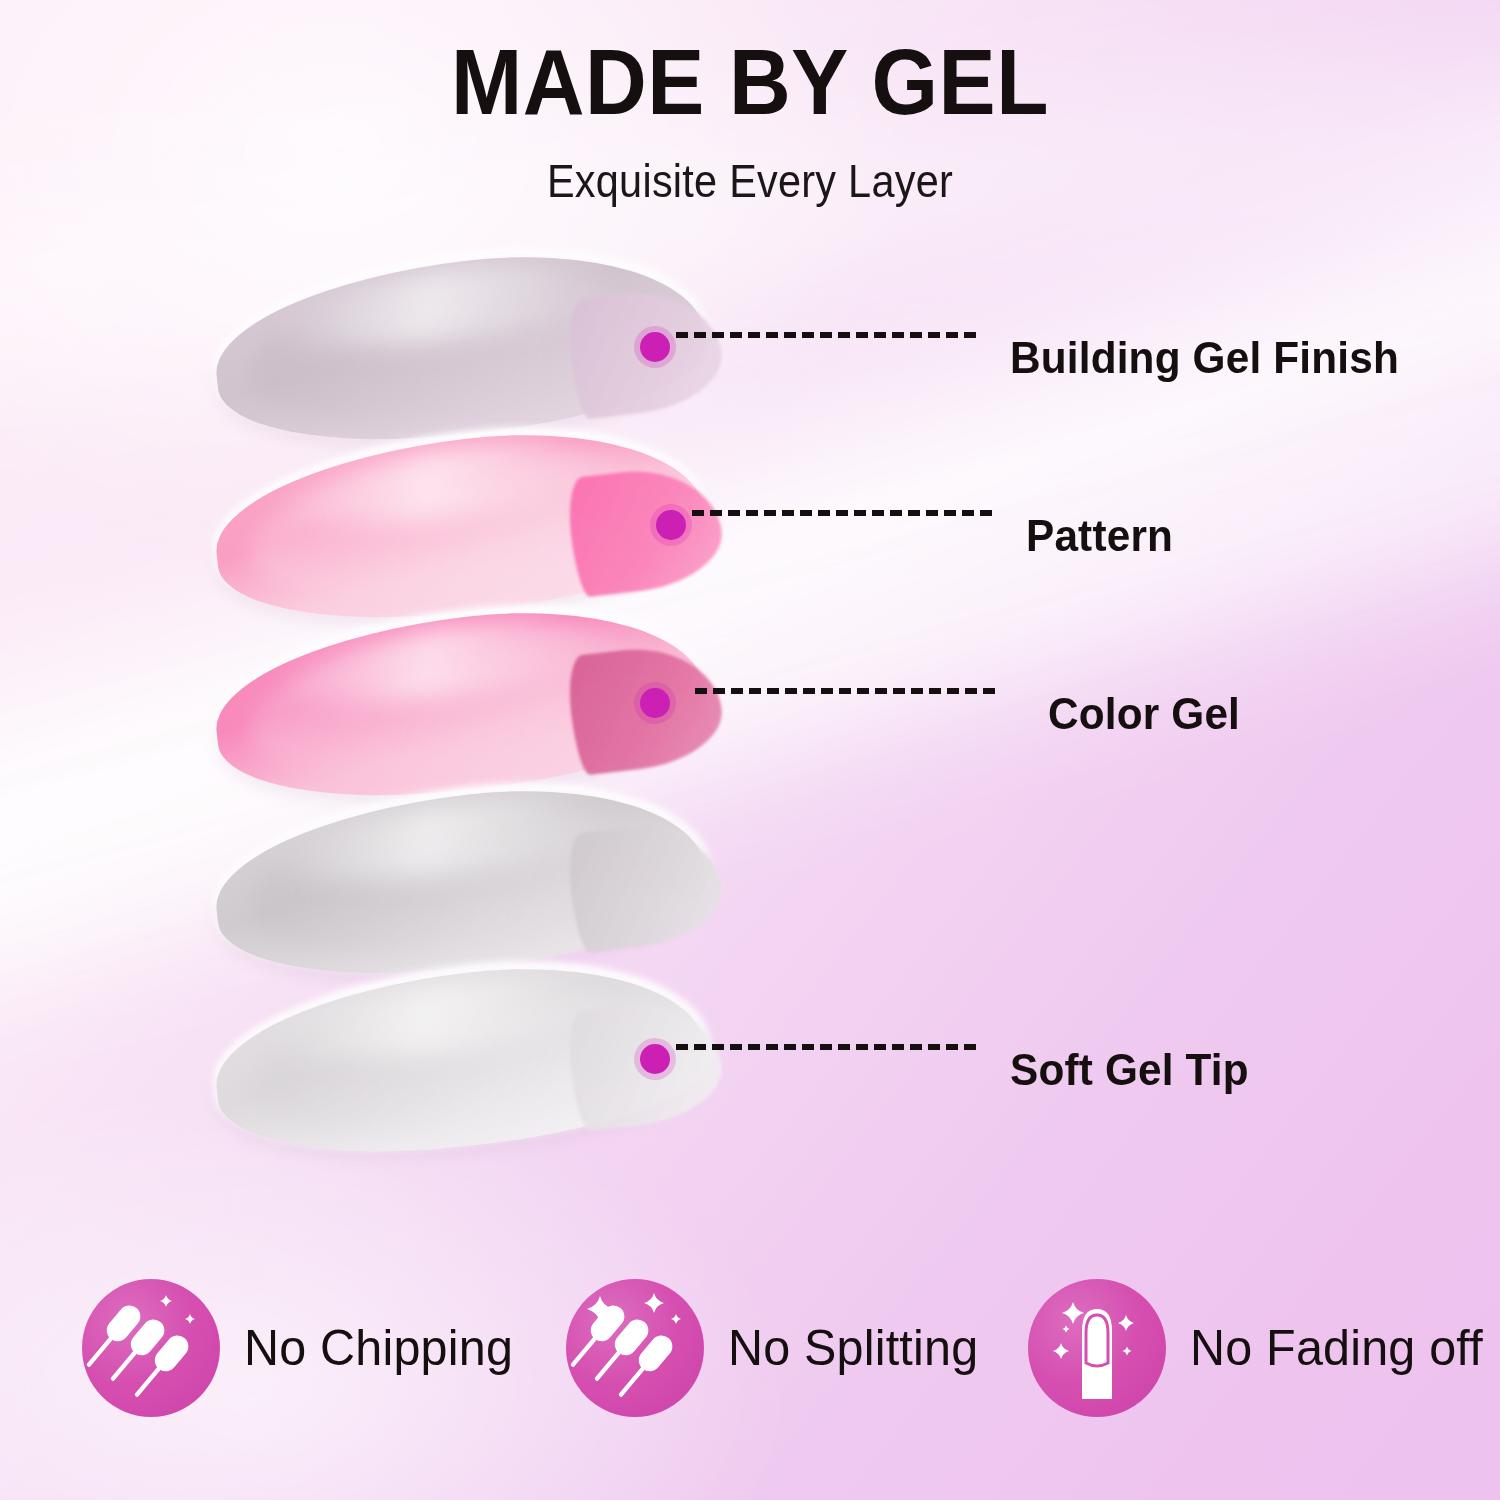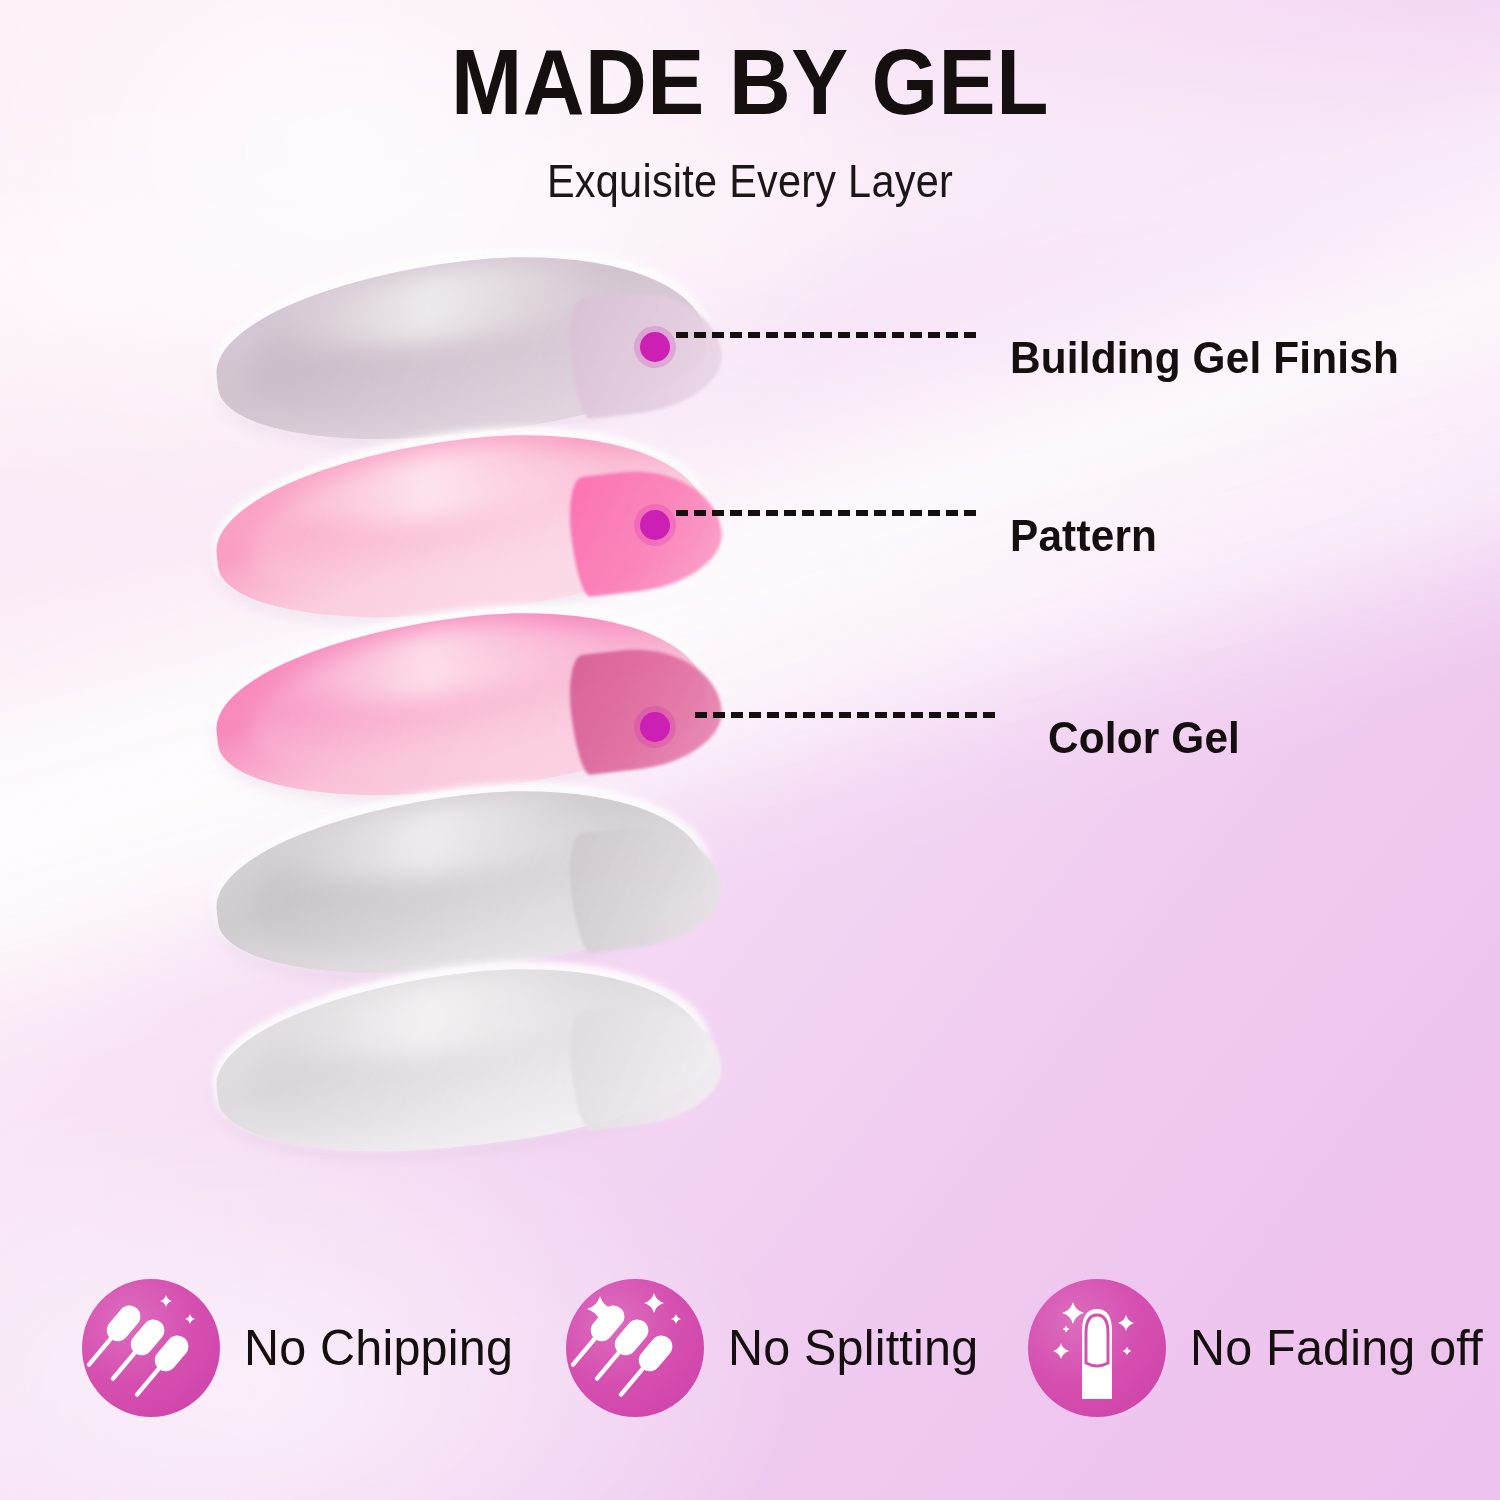--- a/index.html
+++ b/index.html
@@ -193,35 +193,35 @@
       </div>
       <div class="layer" style="top: 178px;">
         <div class="nail-wrap">
           <div class="nail rim"></div>
           <div class="nail body" style="background: linear-gradient(168deg, rgba(250, 160, 196, 0.93) 0%, rgba(249, 150, 190, 0.92) 34%, rgba(250, 196, 216, 0.82) 62%, rgba(252, 222, 233, 0.8) 100%);"></div>
           <div class="nail shade" style="background: linear-gradient(118deg, rgba(253, 208, 226, 0.75) 0%, rgba(252, 228, 239, 0.5) 58%, rgba(255, 243, 248, 0.25) 100%);"></div>
           <div class="nail hi"></div>
           <div class="nail tip" style="background: linear-gradient(120deg, rgba(250, 110, 175, 0.95) 0%, rgba(250, 128, 184, 0.93) 55%, rgba(251, 155, 198, 0.9) 100%);"></div>
         </div>
       </div>
-      <div class="connector" style="left: 640px; top: 262px;">
+      <div class="connector" style="left: 656px; top: 262px;">
         <span class="dot" style="background: rgb(204, 31, 180);"></span>
         <span class="dash"></span>
         <span class="lbl">Pattern</span>
       </div>
       <div class="layer" style="top: 356px;">
         <div class="nail-wrap">
           <div class="nail rim"></div>
           <div class="nail body" style="background: linear-gradient(168deg, rgba(248, 135, 186, 0.94) 0%, rgba(247, 128, 182, 0.93) 32%, rgba(249, 181, 209, 0.84) 62%, rgba(251, 214, 229, 0.8) 100%);"></div>
           <div class="nail shade" style="background: linear-gradient(118deg, rgba(250, 198, 220, 0.7) 0%, rgba(252, 224, 237, 0.45) 58%, rgba(255, 242, 247, 0.2) 100%);"></div>
           <div class="nail hi"></div>
           <div class="nail tip" style="background: linear-gradient(120deg, rgba(213, 92, 146, 0.93) 0%, rgba(223, 108, 158, 0.92) 52%, rgba(232, 134, 176, 0.9) 100%);"></div>
         </div>
       </div>
-      <div class="connector" style="left: 640px; top: 464px; gap: 19px;">
+      <div class="connector" style="left: 640px; top: 440px; gap: 19px;">
         <span class="dot" style="background: rgb(204, 31, 180);"></span>
         <span class="dash"></span>
         <span class="lbl">Color Gel</span>
       </div>
       <div class="layer" style="top: 534px;">
         <div class="nail-wrap">
           <div class="nail rim"></div>
           <div class="nail body" style="background: linear-gradient(168deg, rgba(214, 208, 212, 0.95) 0%, rgba(205, 200, 204, 0.94) 38%, rgba(223, 218, 222, 0.9) 70%, rgba(236, 232, 235, 0.88) 100%);"></div>
           <div class="nail shade" style="background: linear-gradient(120deg, rgba(182, 177, 182, 0.5) 0%, rgba(210, 206, 210, 0.22) 56%, rgba(232, 229, 232, 0.08) 100%);"></div>
           <div class="nail hi"></div>
@@ -229,20 +229,25 @@
         </div>
       </div>
       <div class="layer" style="top: 712px;">
         <div class="nail-wrap">
           <div class="nail rim"></div>
           <div class="nail body" style="background: linear-gradient(168deg, rgba(226, 222, 225, 0.93) 0%, rgba(219, 215, 218, 0.92) 38%, rgba(236, 233, 236, 0.88) 72%, rgba(246, 244, 246, 0.86) 100%);"></div>
           <div class="nail shade" style="background: linear-gradient(120deg, rgba(200, 196, 200, 0.4) 0%, rgba(226, 223, 226, 0.18) 58%, rgba(244, 242, 244, 0.06) 100%);"></div>
           <div class="nail hi"></div>
           <div class="nail tip" style="background: linear-gradient(120deg, rgba(222, 218, 221, 0.92) 0%, rgba(234, 231, 234, 0.9) 58%, rgba(244, 242, 244, 0.88) 100%);"></div>
         </div>
+      </div>
+      <div class="connector" style="left: 640px; top: 796px;">
+        <span class="dot" style="background: rgb(204, 31, 180);"></span>
+        <span class="dash"></span>
+        <span class="lbl">Soft Gel Tip</span>
       </div>
     </div>
 
   <div class="features" id="features">
       <div class="feature f0">
         <div class="badge">
           <svg viewBox="0 0 138 138">
             <g transform="translate(46,22) rotate(40)">
               <rect x="0" y="0" width="22" height="40" rx="11" ry="11" fill="#ffffff"></rect>
               <rect x="8.8" y="38" width="4.4" height="38" rx="2.2" fill="#ffffff"></rect>

